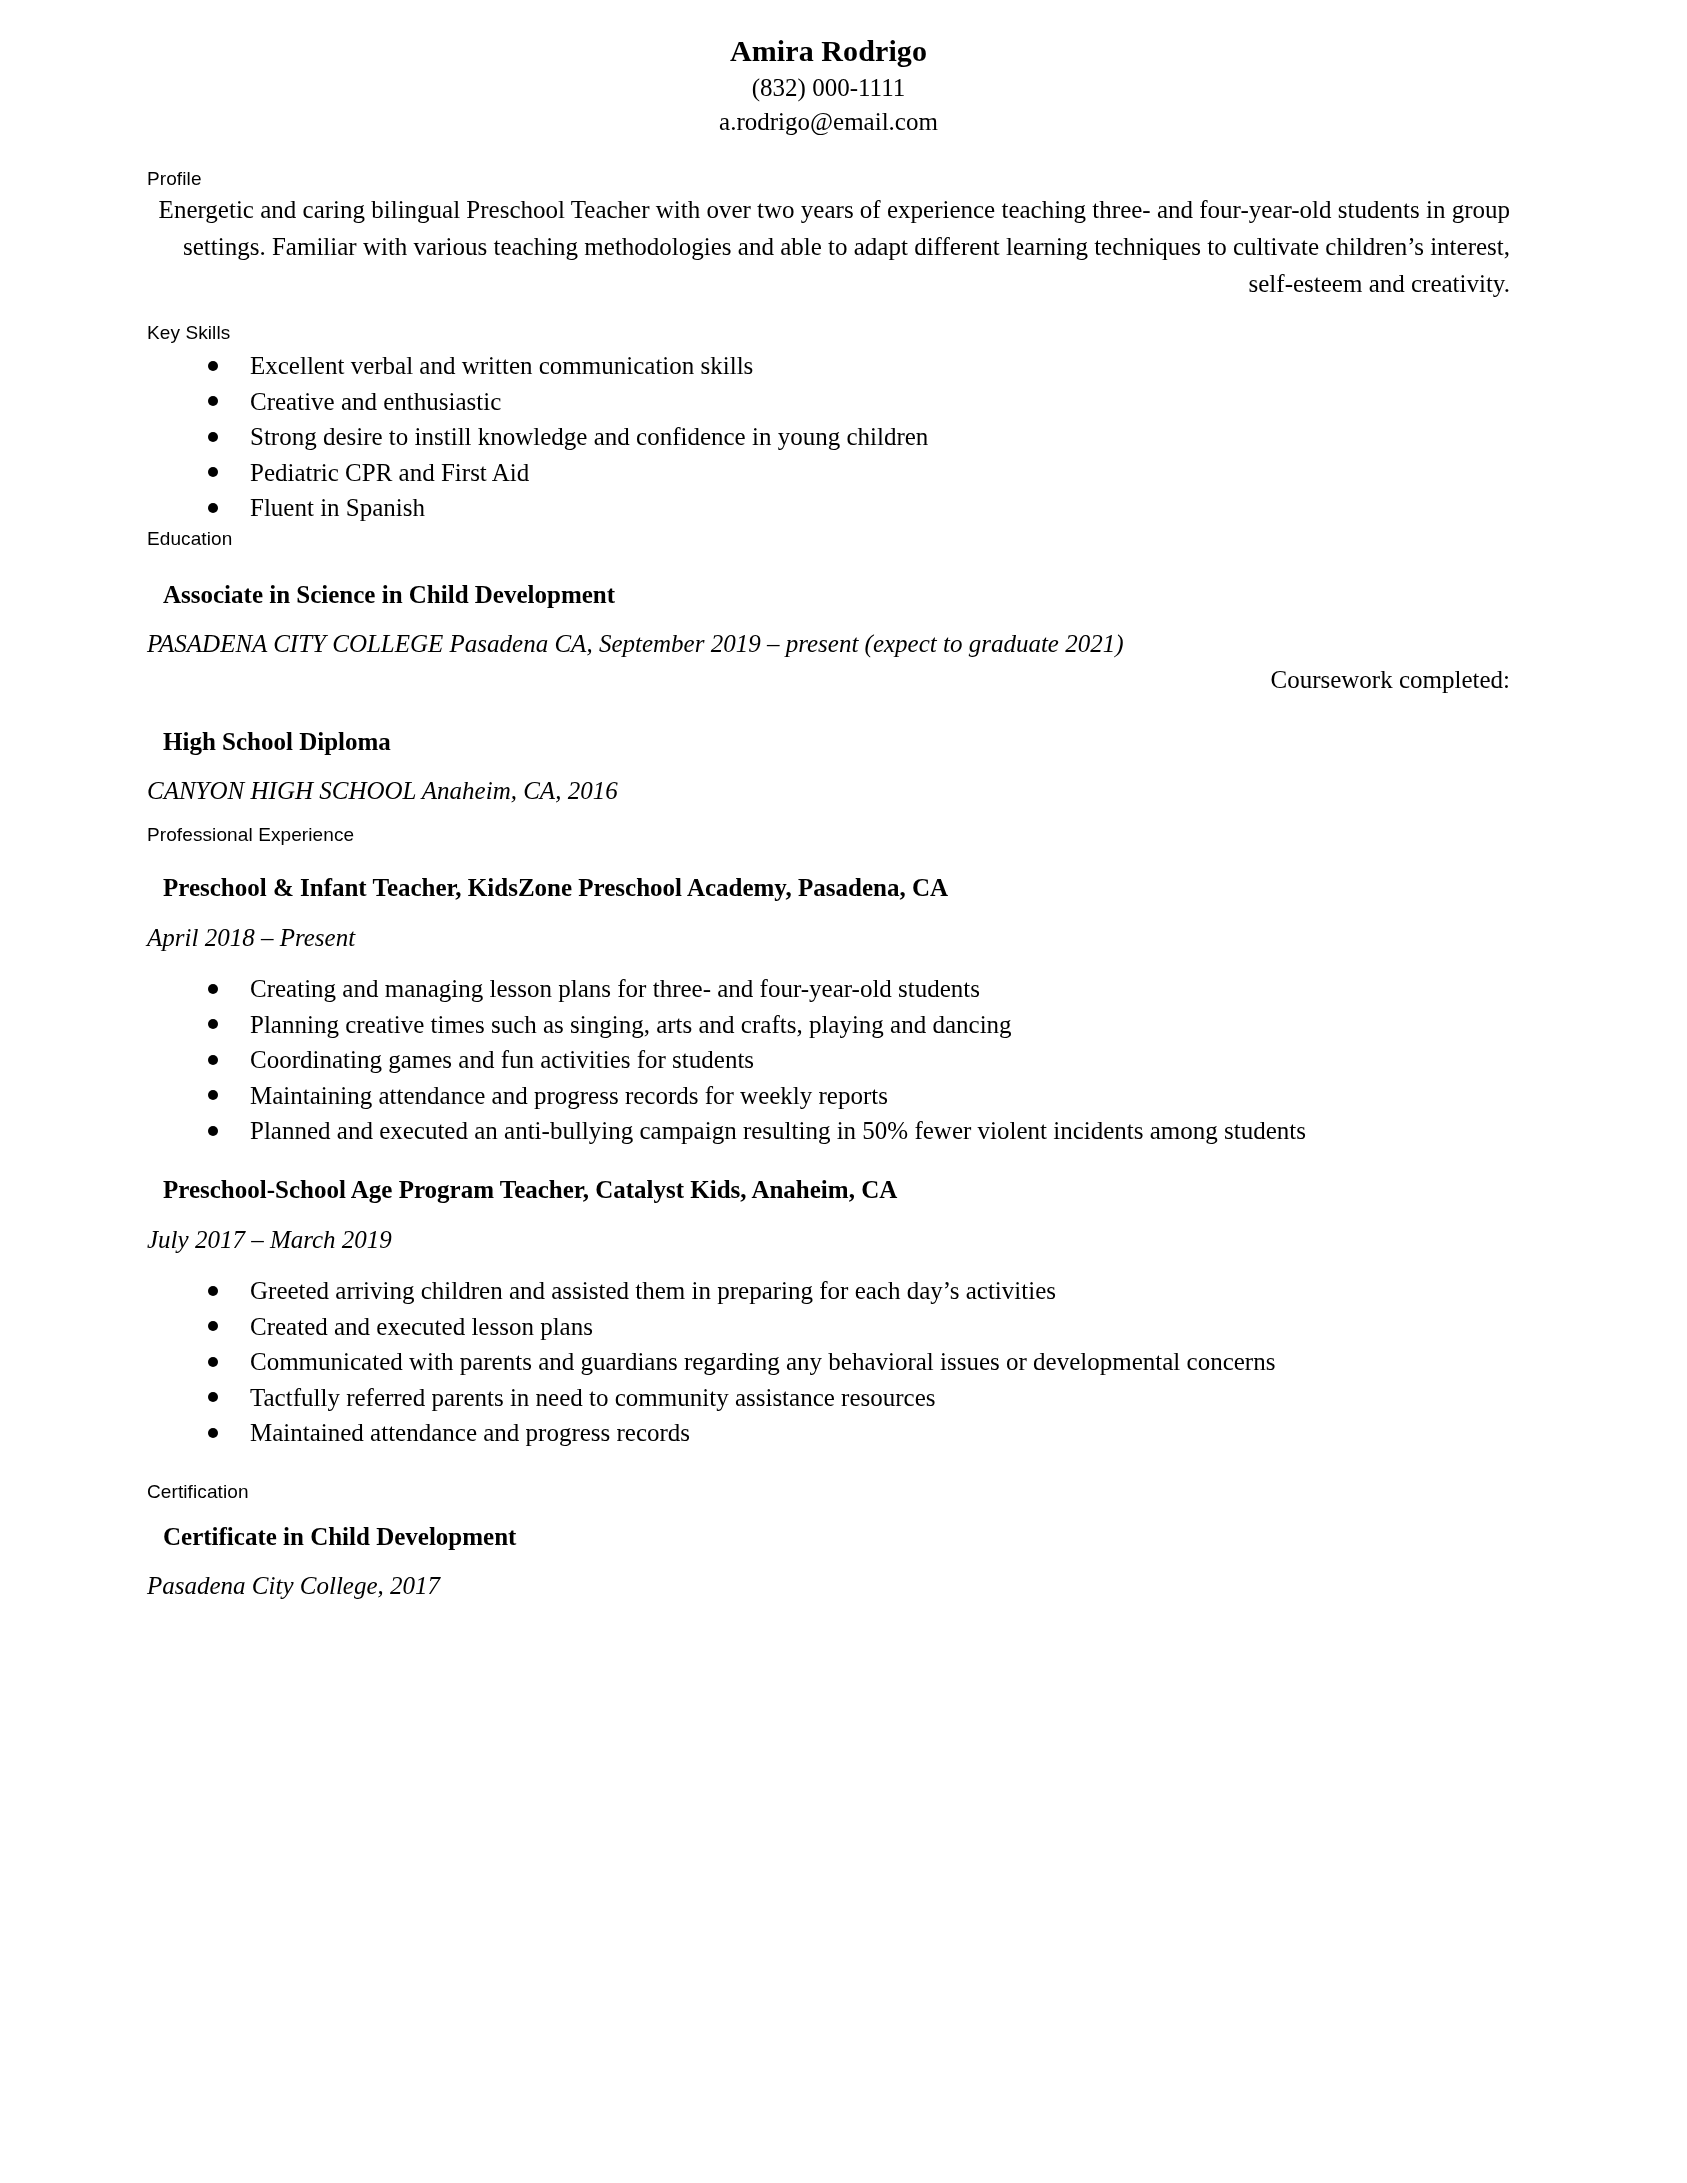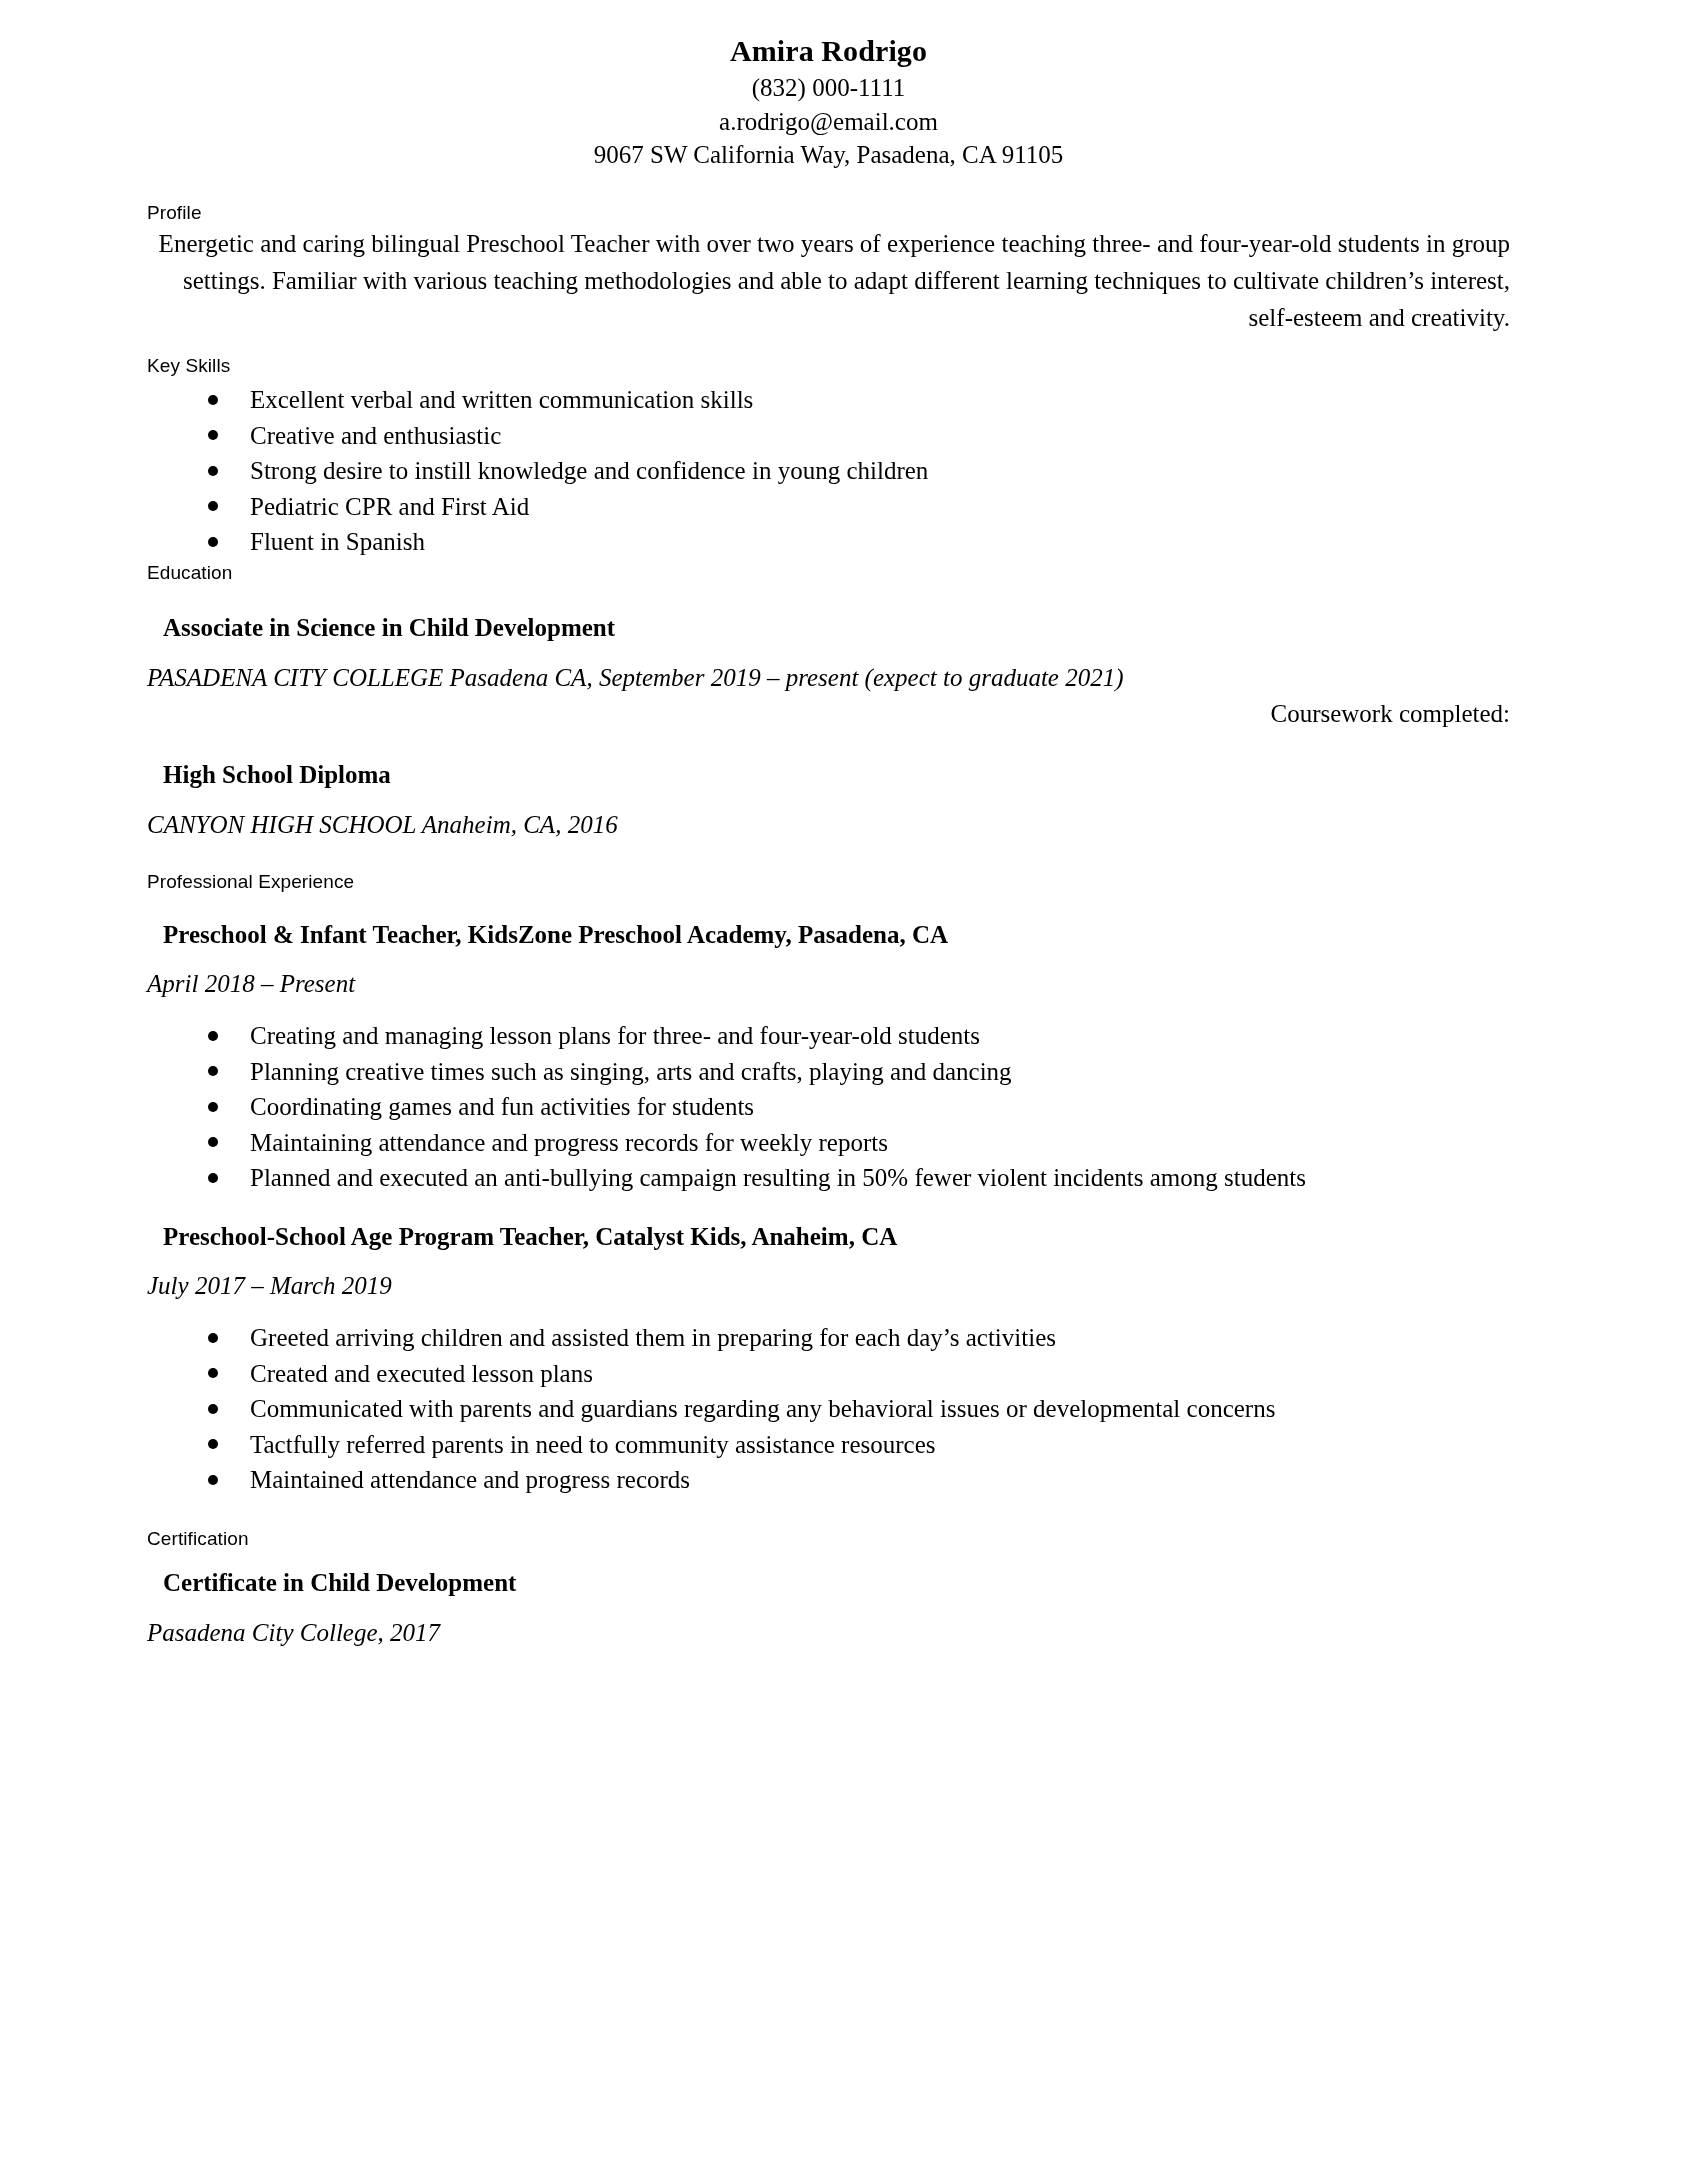--- a/index.html
+++ b/index.html
@@ -53,21 +53,21 @@
     font-size: 19px;
     color: #000000;
     letter-spacing: 0.1px;
     margin: 0;
     padding: 0;
     line-height: 1.25;
   }
   .sp-profile      { margin-top: 29px; }
   .sp-keyskills    { margin-top: 18.5px; }
   .sp-education    { margin-top: 1.3px; }
-  .sp-experience   { margin-top: 28px; }
+  .sp-experience   { margin-top: 15px; }
   .sp-certification{ margin-top: 29px; }
 
   
   p.body {
     font-size: 25px;
     line-height: 1.48;
     margin: 0;
     text-align: right;
   }
   .profile-para { margin-top: 18.5px; }
@@ -123,21 +123,20 @@
 </head>
 <body>
 
 <div class="page">
   <div class="content">
 
     <div class="header">
       <div class="name">Amira Rodrigo</div>
       <div class="contact-line">(832) 000-1111</div>
       <div class="contact-line">a.rodrigo@email.com</div>
-      <div class="contact-line">9067 SW California Way, Pasadena, CA 91105</div>
     </div>
 
     <div class="section-heading sp-profile">Profile</div>
     <p class="body profile-para">Energetic and caring bilingual Preschool Teacher with over two years of experience teaching three- and four-year-old students in group settings. Familiar with various teaching methodologies and able to adapt different learning techniques to cultivate children’s interest, self-esteem and creativity.</p>
 
     <div class="section-heading sp-keyskills">Key Skills</div>
     <ul class="bullets skills-list">
       <li><span class="dot"></span><span>Excellent verbal and written communication skills</span></li>
       <li><span class="dot"></span><span>Creative and enthusiastic</span></li>
       <li><span class="dot"></span><span>Strong desire to instill knowledge and confidence in young children</span></li>

